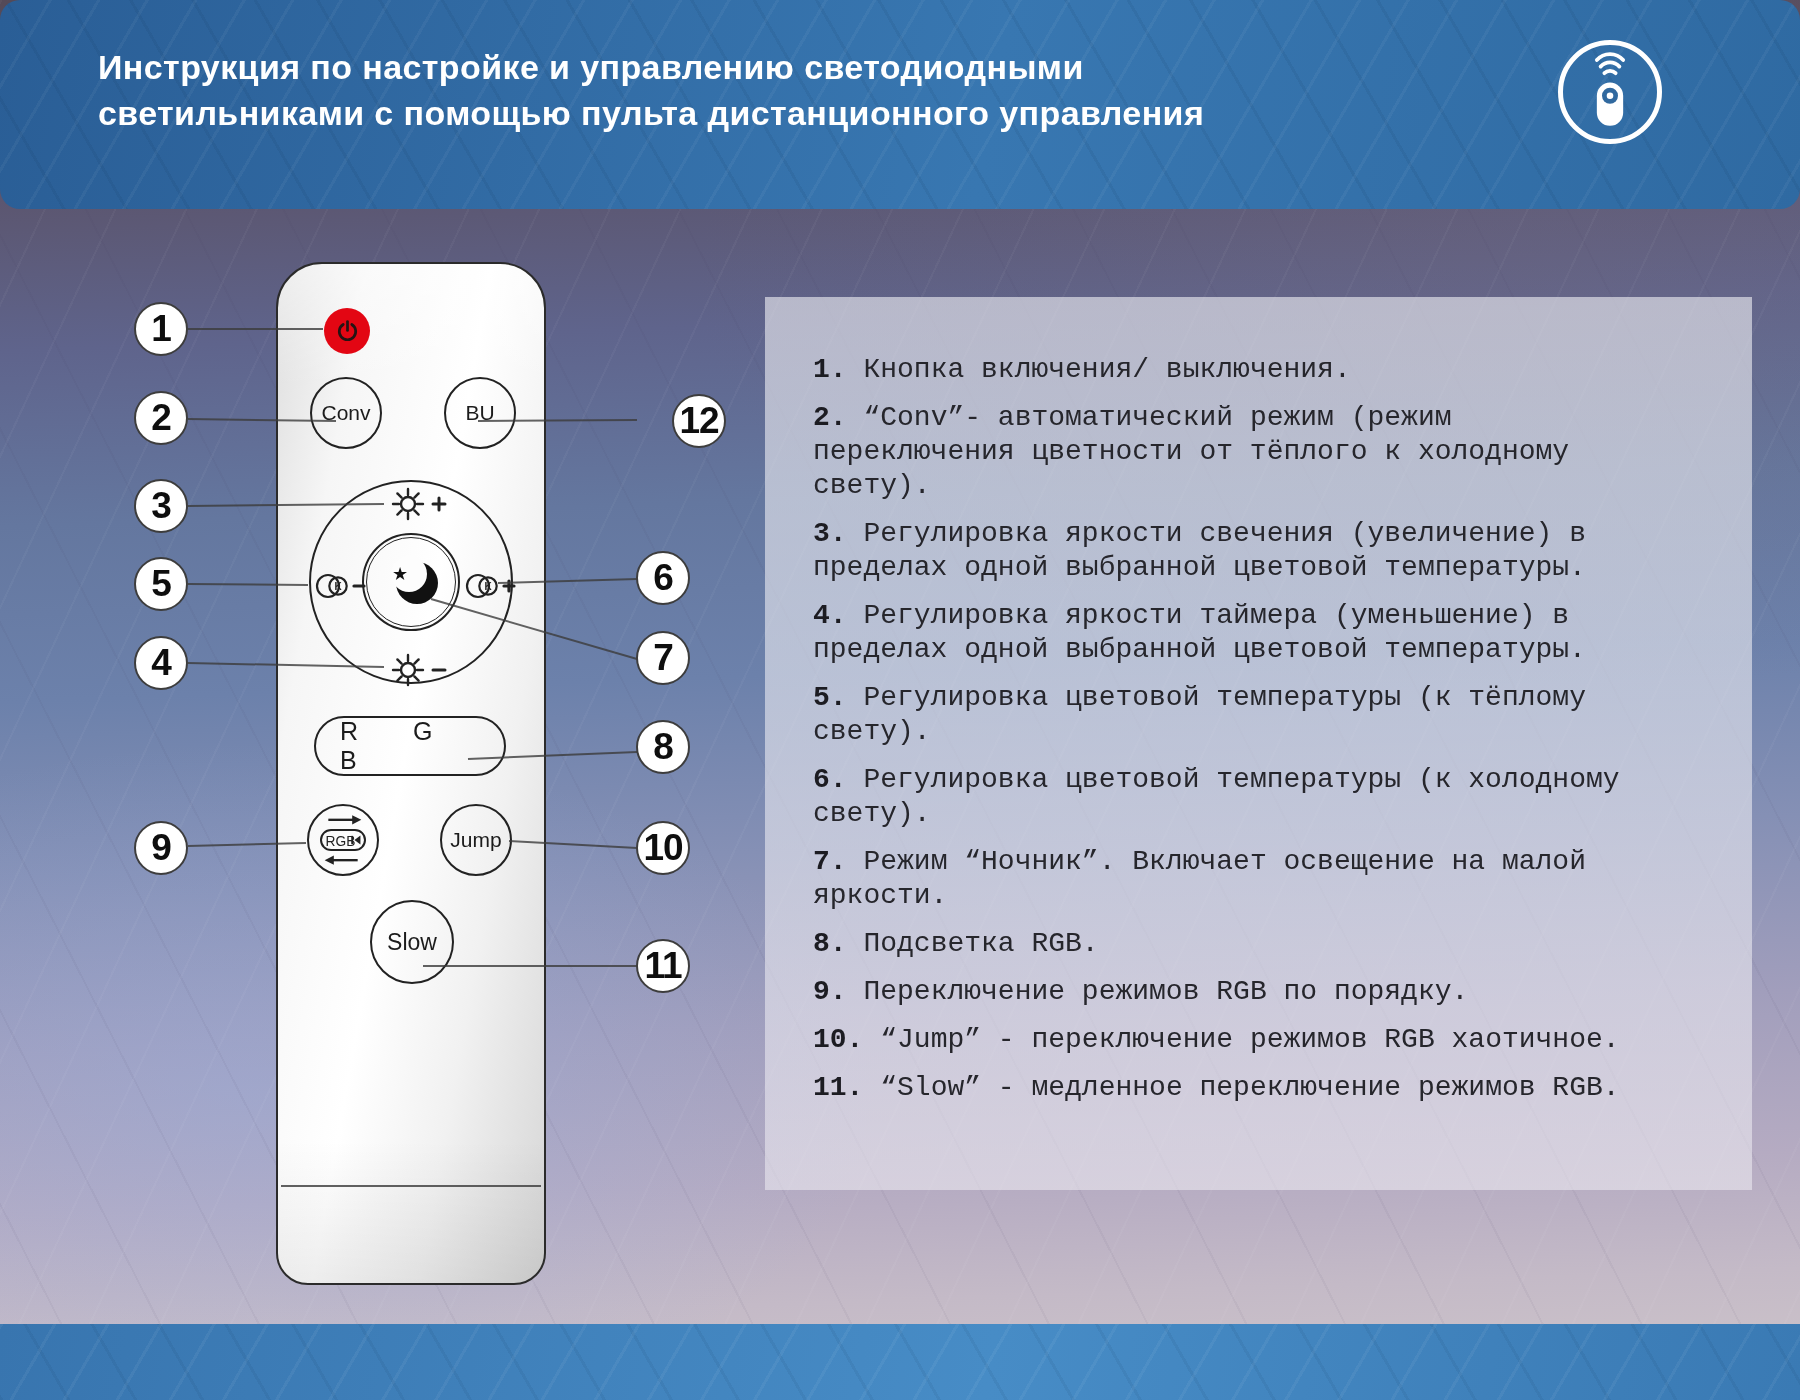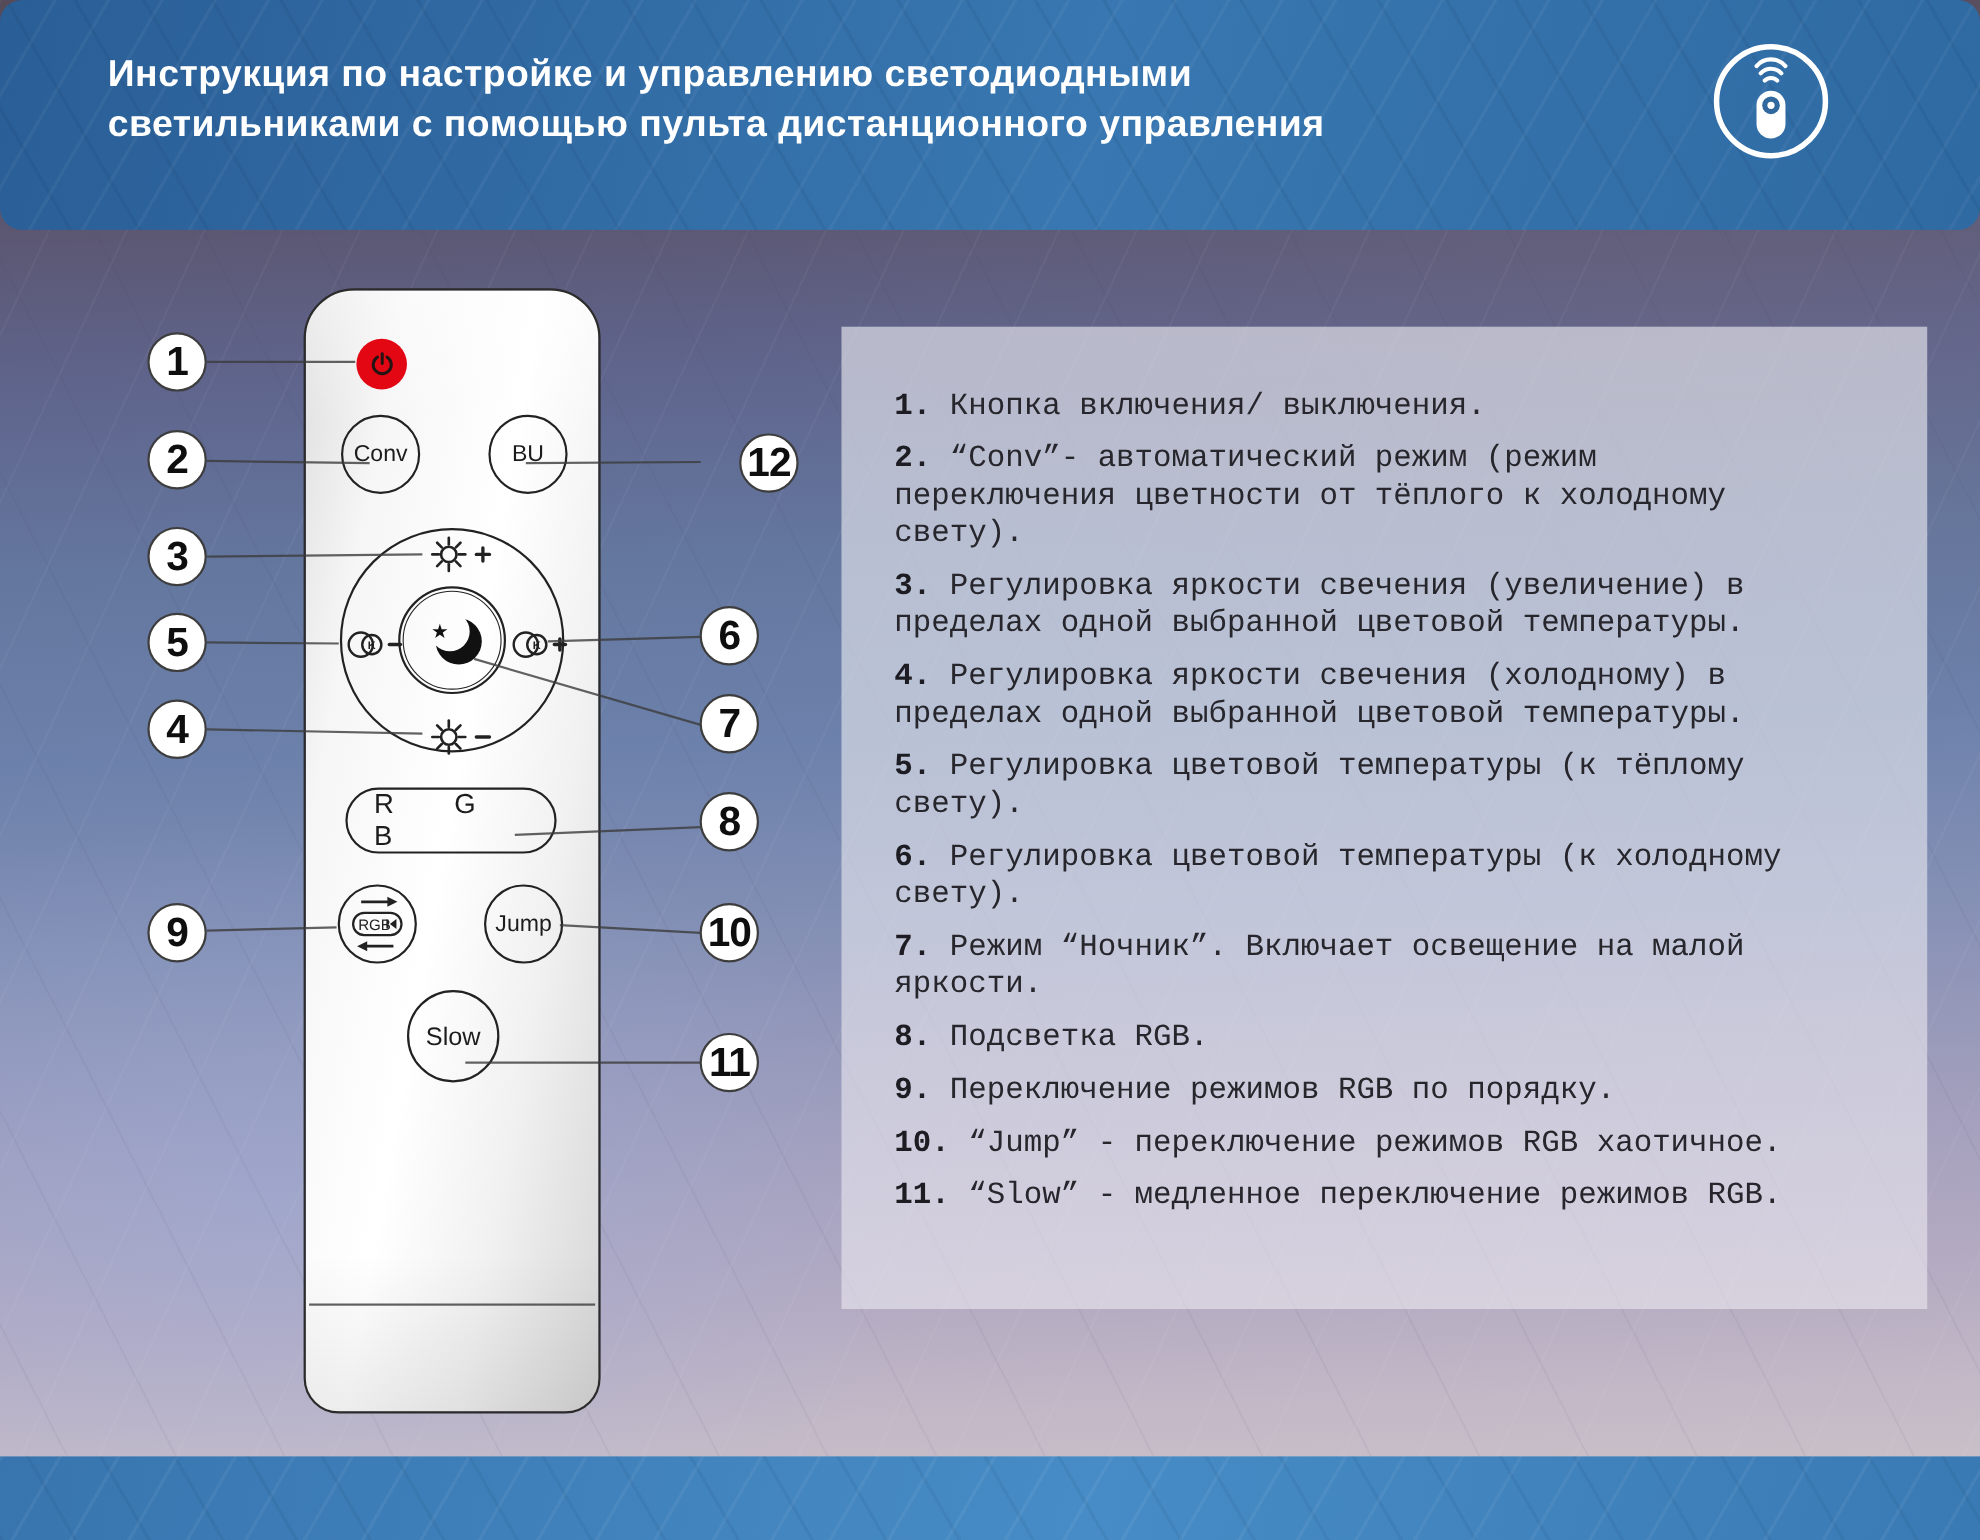--- a/index.html
+++ b/index.html
@@ -246,21 +246,21 @@
       <span>11</span>
     </div>
 
   <section class="panel">
     <p class="item"><b>1.</b> <span class="txt">Кнопка включения/ выключения.</span></p>
     <p class="item"><b>2.</b> <span class="txt">“Conv”- автоматический режим (режим
 переключения цветности от тёплого к холодному
 свету).</span></p>
     <p class="item"><b>3.</b> <span class="txt">Регулировка яркости свечения (увеличение) в
 пределах одной выбранной цветовой температуры.</span></p>
-    <p class="item"><b>4.</b> <span class="txt">Регулировка яркости свечения (холодному) в
+    <p class="item"><b>4.</b> <span class="txt">Регулировка яркости таймера (уменьшение) в
 пределах одной выбранной цветовой температуры.</span></p>
     <p class="item"><b>5.</b> <span class="txt">Регулировка цветовой температуры (к тёплому
 свету).</span></p>
     <p class="item"><b>6.</b> <span class="txt">Регулировка цветовой температуры (к холодному
 свету).</span></p>
     <p class="item"><b>7.</b> <span class="txt">Режим “Ночник”. Включает освещение на малой
 яркости.</span></p>
     <p class="item"><b>8.</b> <span class="txt">Подсветка RGB.</span></p>
     <p class="item"><b>9.</b> <span class="txt">Переключение режимов RGB по порядку.</span></p>
     <p class="item"><b>10.</b> <span class="txt">“Jump” - переключение режимов RGB хаотичное.</span></p>

